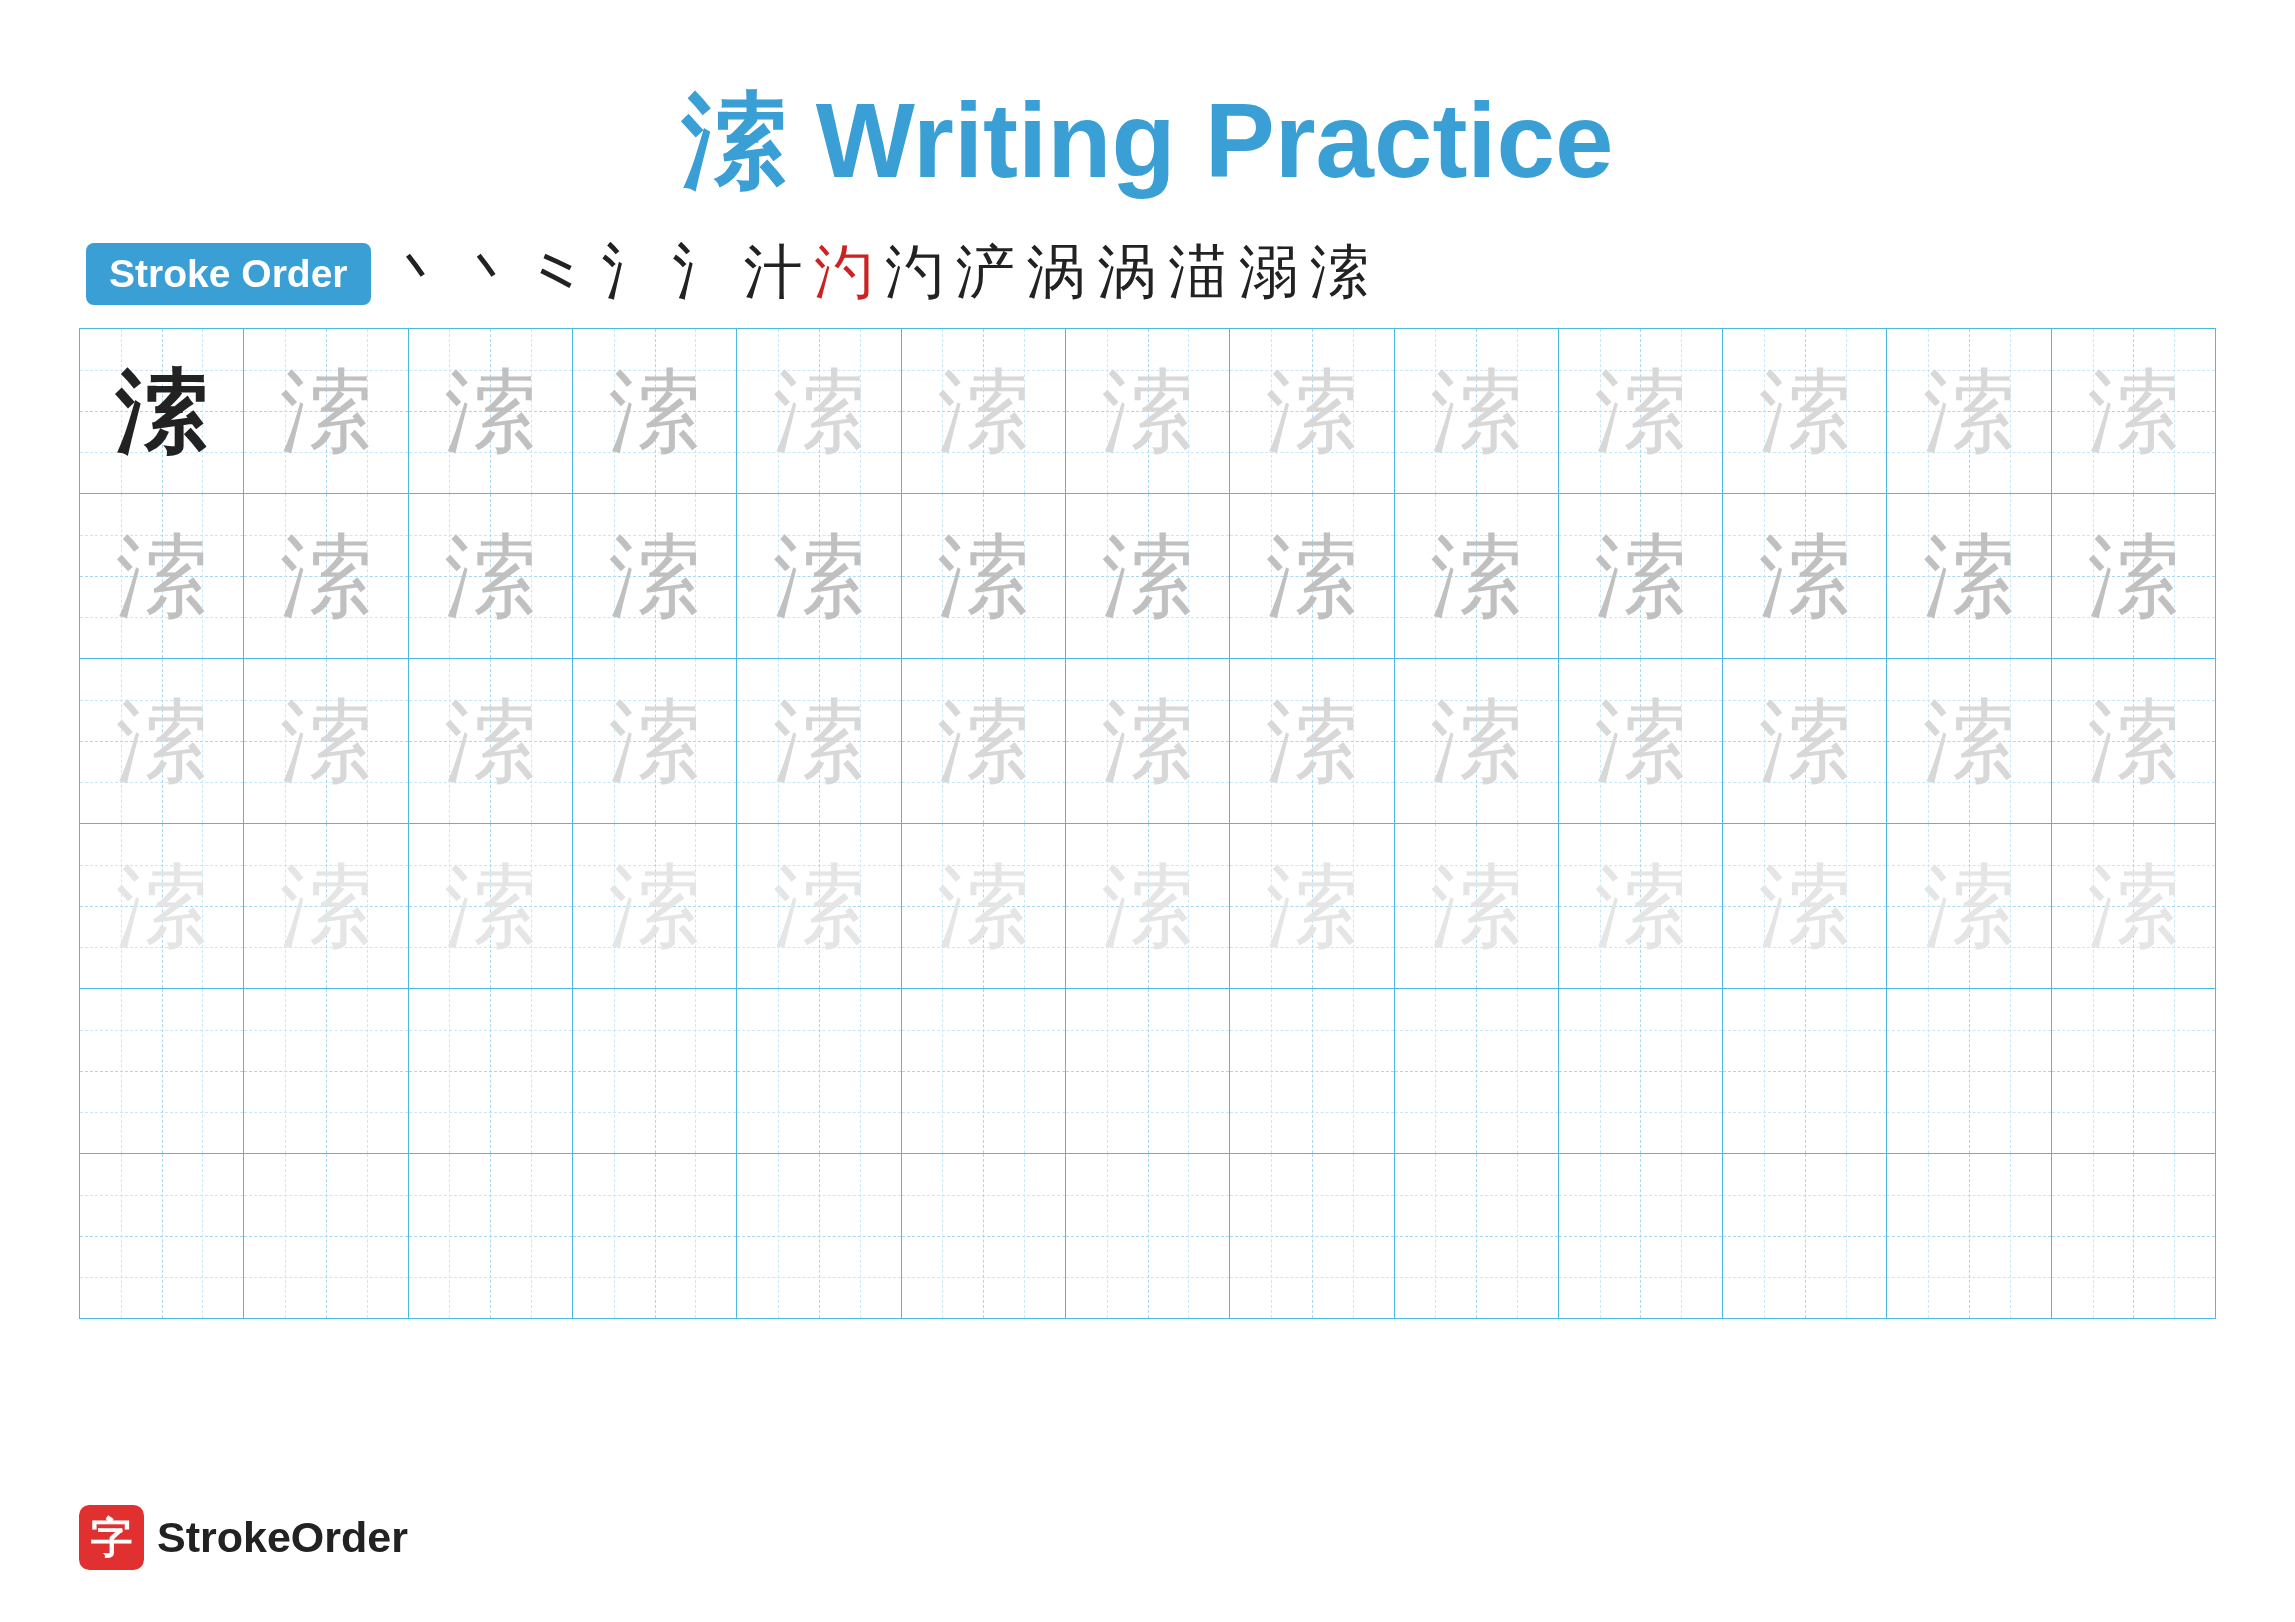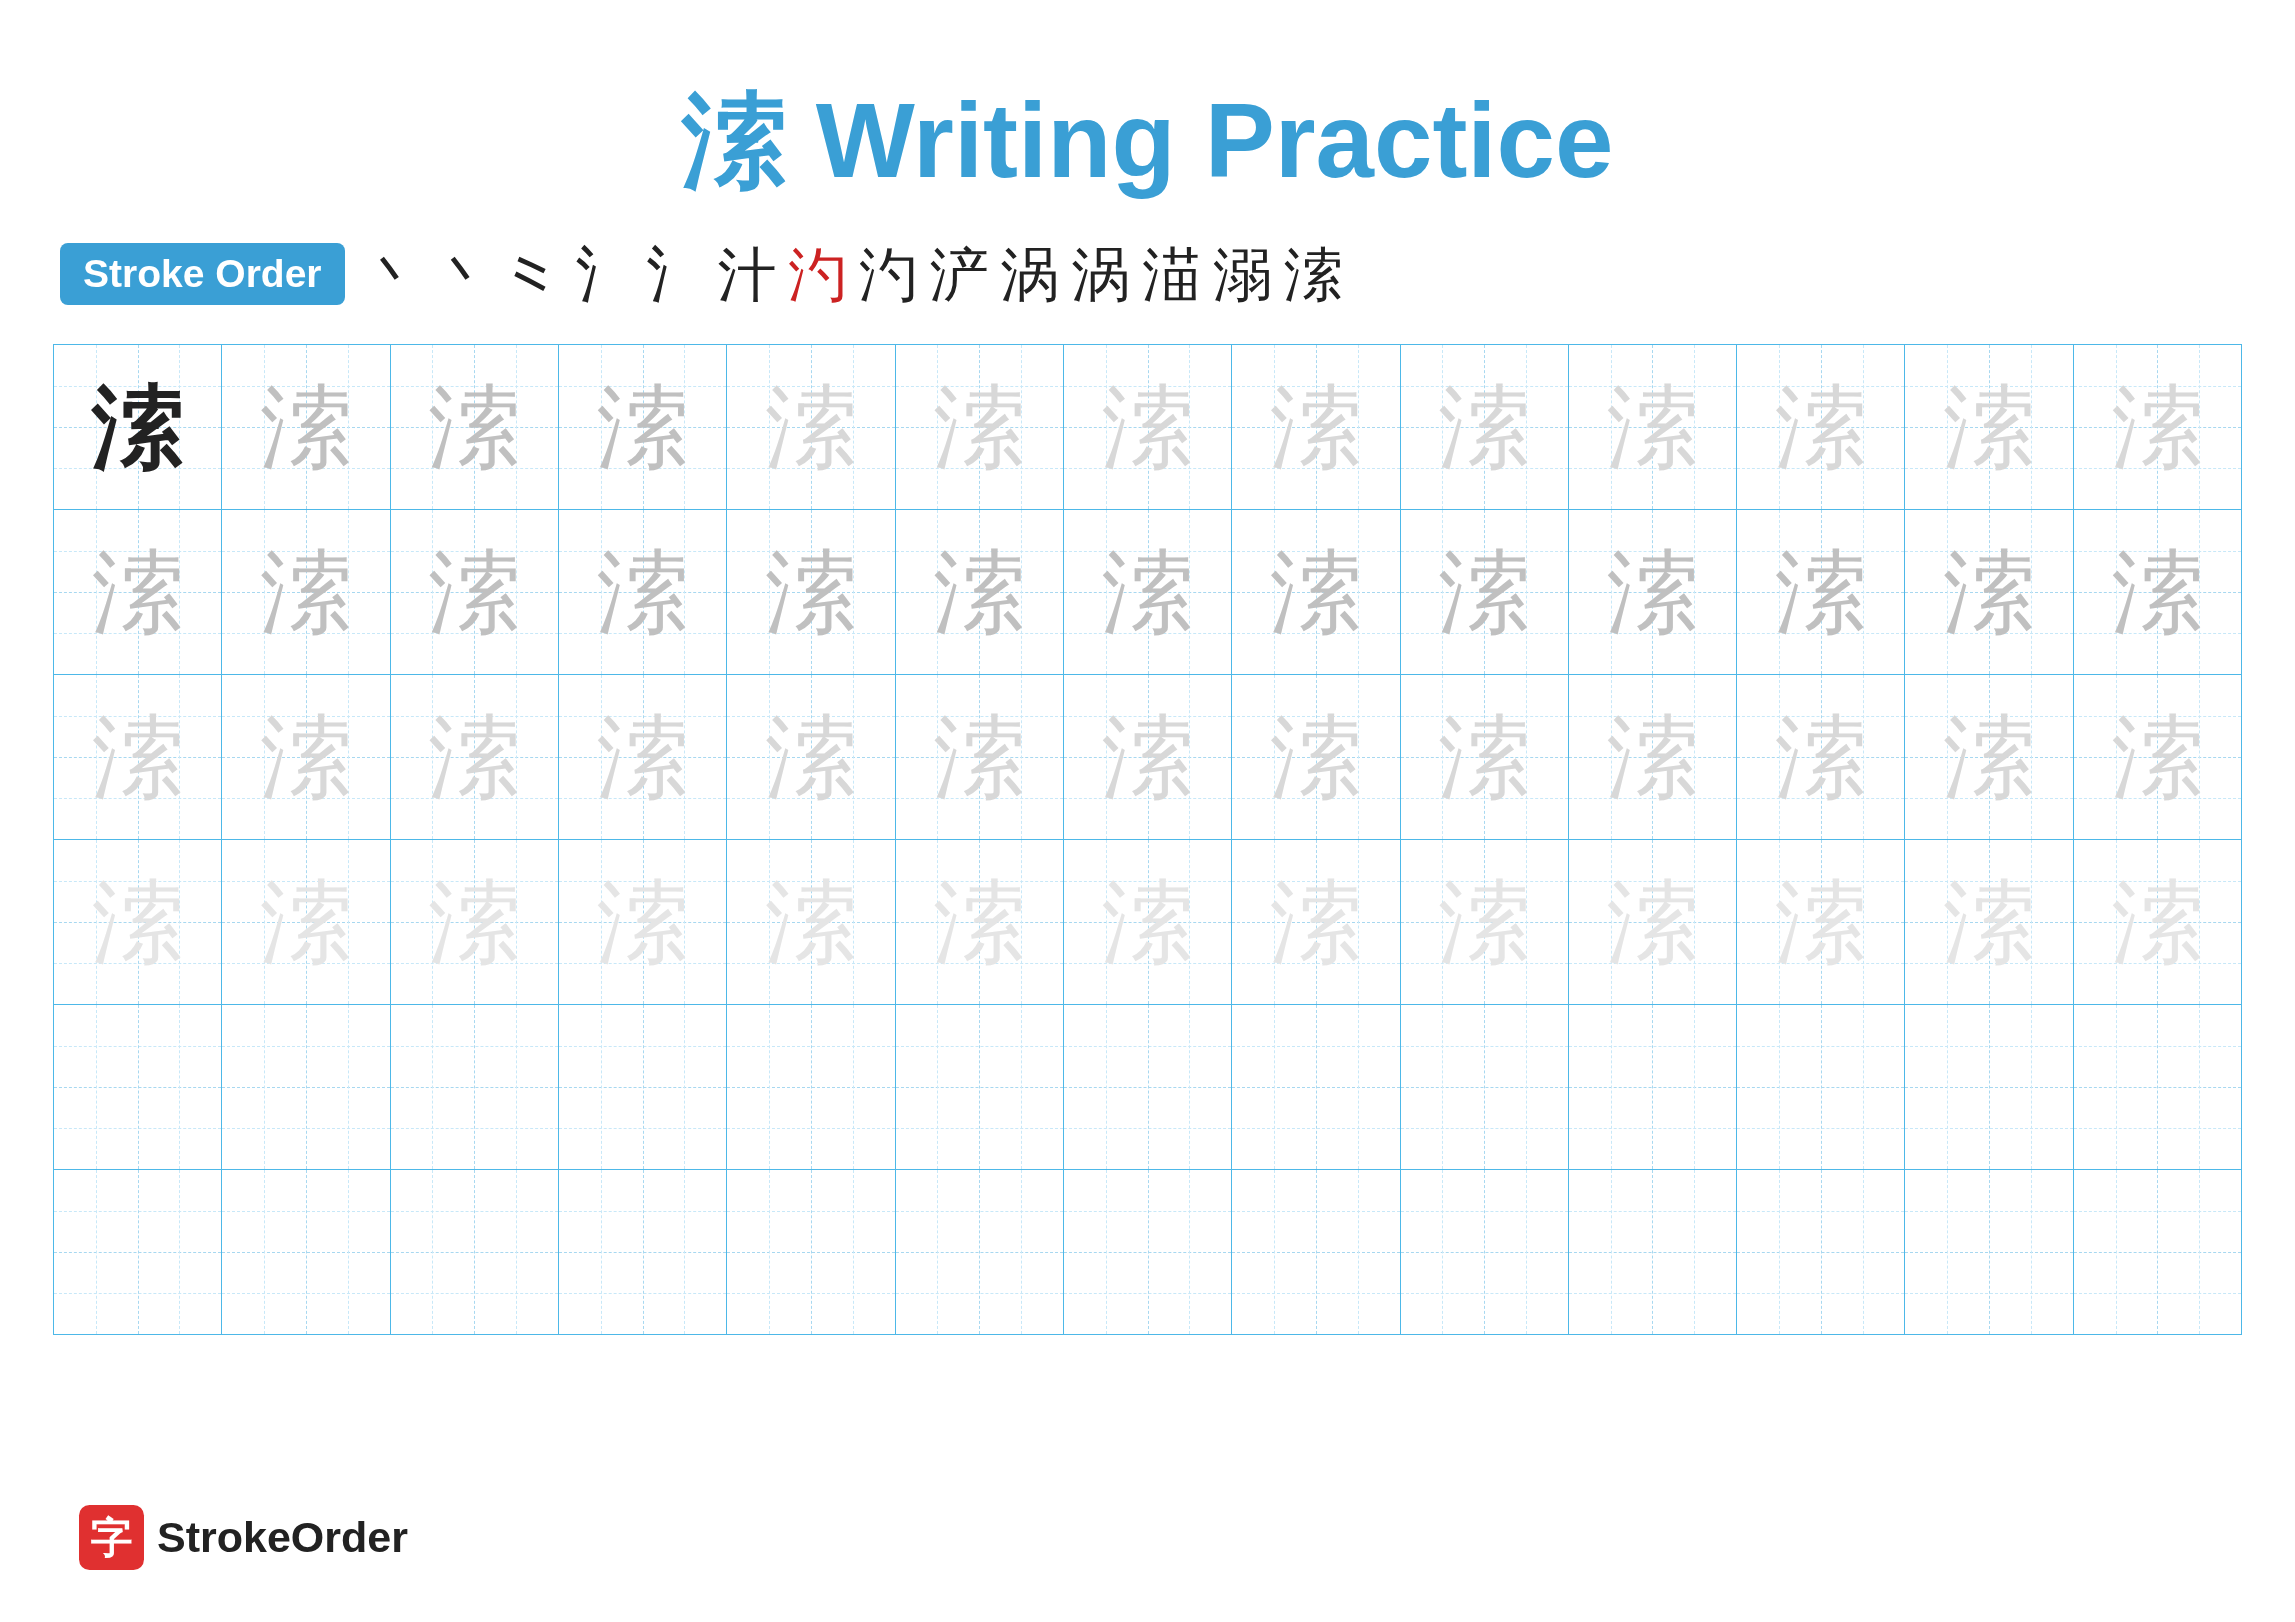--- a/index.html
+++ b/index.html
@@ -10,42 +10,42 @@
       height: 1622px;
       position: relative;
       overflow: hidden;
     }
 
     .page {
       width: 2295px;
       height: 1622px;
       background: #fff;
       position: relative;
-      padding: 52px 53px;
+      padding: 52px 79px;
     }
 
     
     .title-area {
       text-align: center;
       margin-bottom: 39px;
       margin-top: 26px;
     }
     .title-area h1 {
       font-size: 105px;
       font-weight: bold;
       color: #3a9fd5;
       line-height: 1.2;
     }
 
     
     .stroke-order-row {
       display: flex;
-      align-items: flex-end;
+      align-items: flex-start;
       gap: 18.3px;
-      margin-bottom: 39px;
+      margin-bottom: 23px;
       padding-left: 6.5px;
     }
     .stroke-order-badge {
       background: #3a9fd5;
       color: white;
       font-size: 39px;
       font-weight: bold;
       padding: 9.2px 23.6px;
       border-radius: 7.9px;
       white-space: nowrap;

